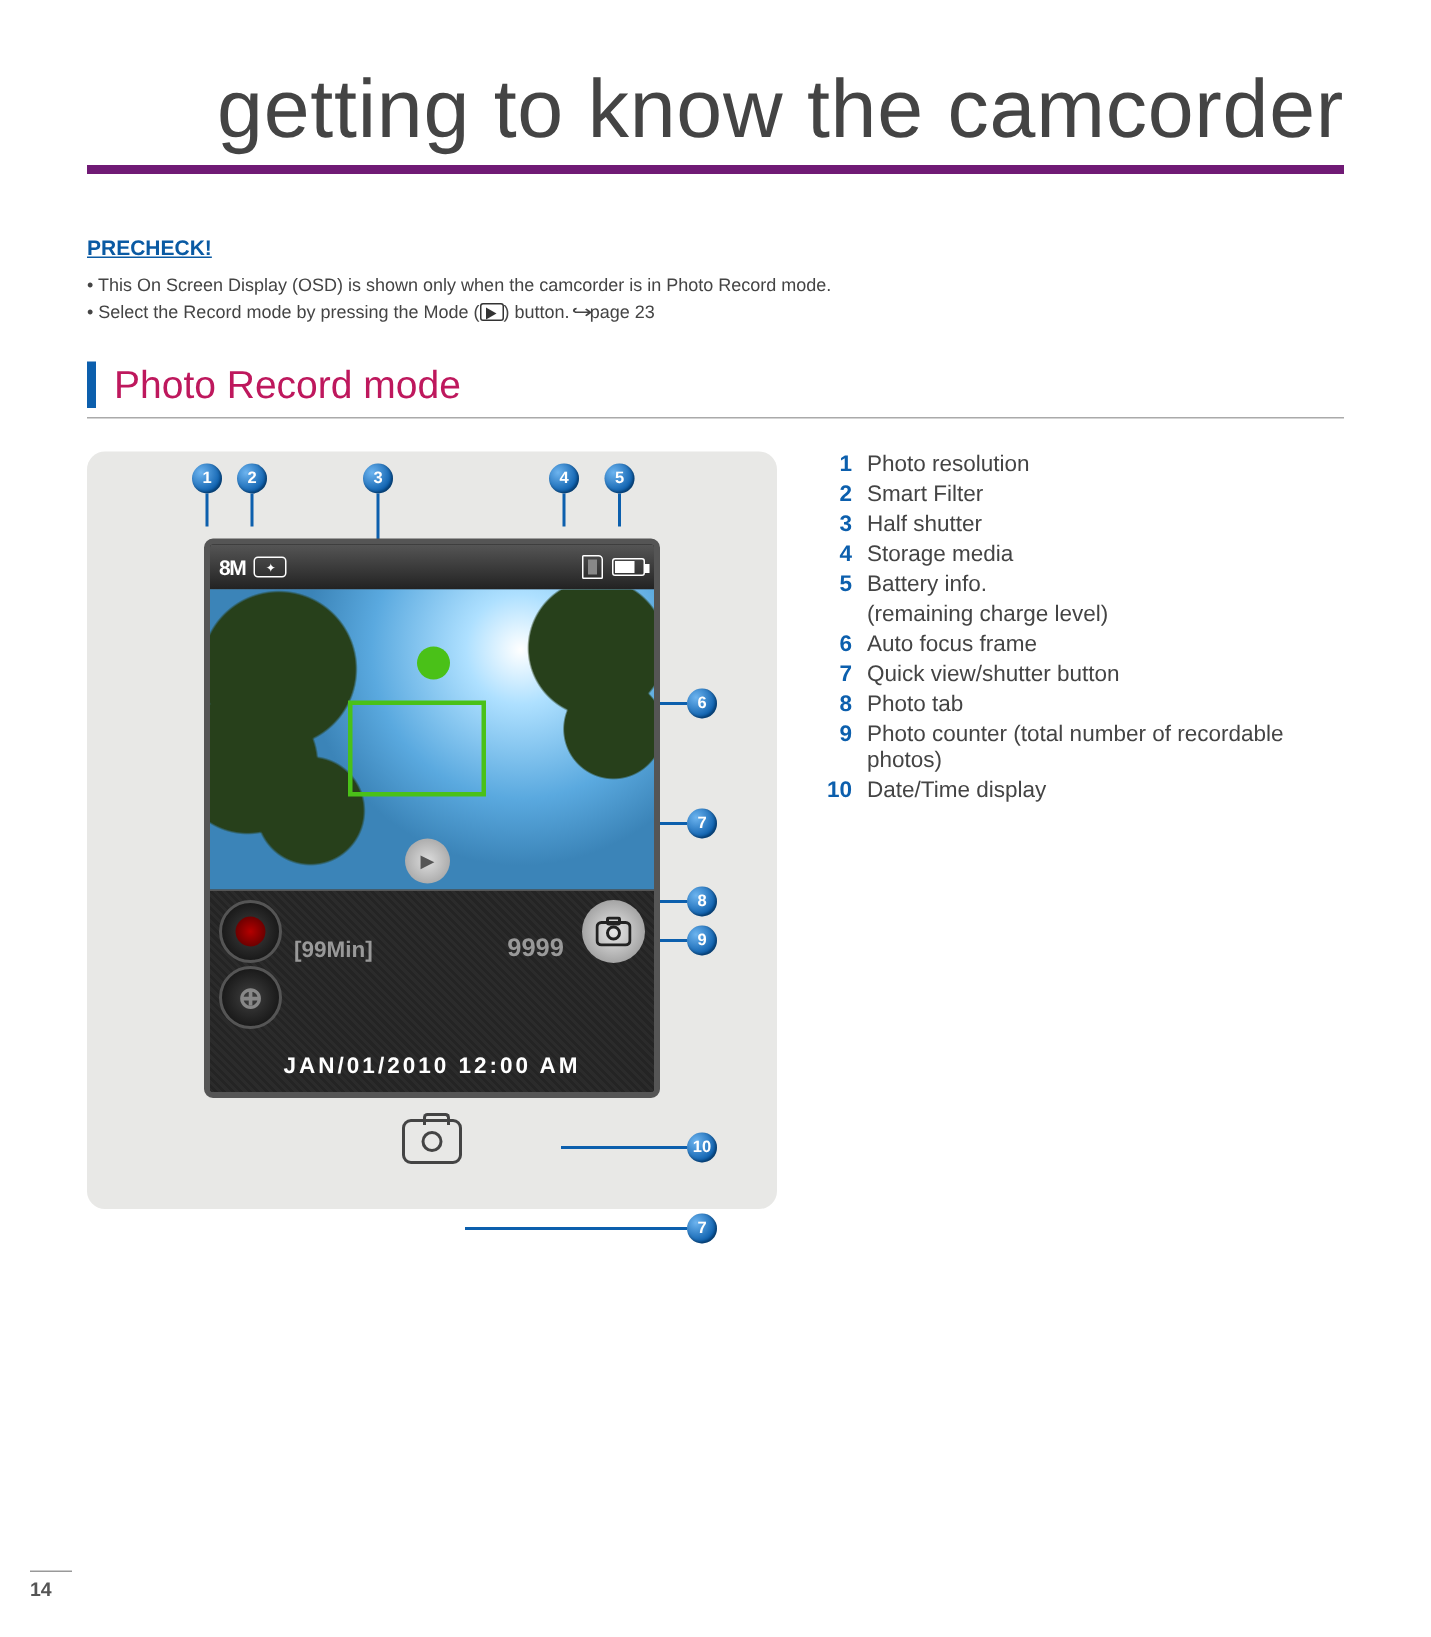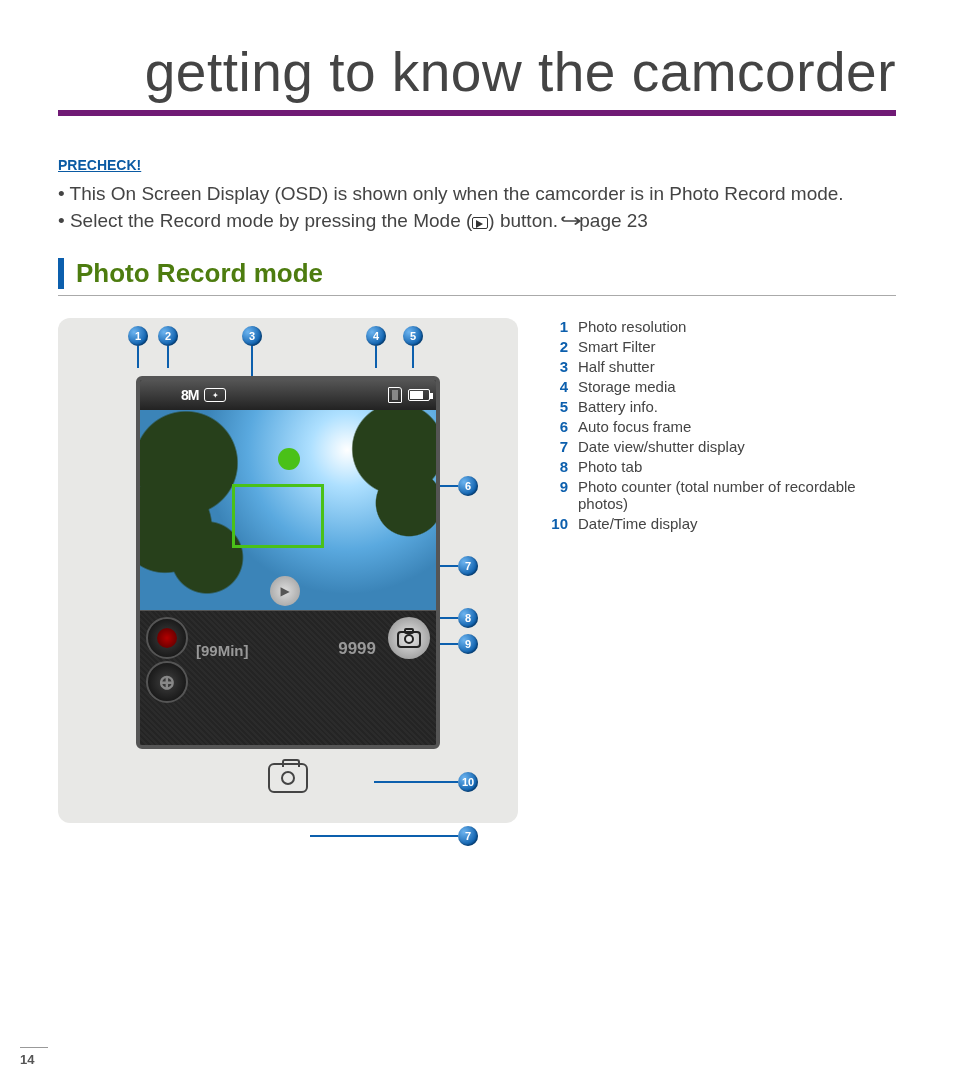--- a/index.html
+++ b/index.html
@@ -24,35 +24,35 @@
   .precheck-heading {
     color: #0a5aa3;
     font-size: 14px;
     font-weight: bold;
     text-decoration: underline;
     margin-bottom: 10px;
     margin-top: 41px;
   }
   .precheck-list {
     list-style: none;
-    font-size: 19px;
+    font-size: 12px;
     color: #444;
     margin-bottom: 26px;
   }
   .precheck-list li { margin-bottom: 4px; }
   .precheck-list li::before { content: "• "; }
   .precheck-list .strong { font-weight: normal; }
 
   .section-heading {
     font-size: 26px;
-    color: #4d7c0f;
+    color: #be185d;
     border-left: 6px solid #0c5fad;
     padding-left: 12px;
     margin-bottom: 6px;
-    font-weight: 700;
+    font-weight: 400;
   }
   .section-rule { border-top:1px solid #aaa; margin-bottom: 22px; }
 
   .columns { display: flex; gap: 32px; }
   .screen-area {
     width: 460px;
     background:#e8e8e6;
     border-radius: 12px;
     padding: 32px 20px 30px 20px;
     position: relative;
@@ -82,21 +82,20 @@
     align-items:center;
     padding: 0 6px;
     color:#fff;
     font-size:12px;
     gap:6px;
   }
   .res-badge {
     font-family: Arial Black, sans-serif;
     font-size:14px; font-weight:900;
     letter-spacing:-1px;
-    margin-left:35px;
   }
   .sf-icon {
     width:22px;height:14px;border:1.5px solid #fff;border-radius:3px;
     display:flex;align-items:center;justify-content:center;font-size:8px;
   }
   .spacer { flex:1; }
   .sd-icon { width:14px;height:16px;border:1.5px solid #fff;border-radius:1px 3px 1px 1px; position:relative;}
   .sd-icon::after{content:"";position:absolute;top:2px;bottom:2px;left:3px;right:3px;background:#888;}
   .batt-icon { width:22px;height:12px;border:1.5px solid #fff;border-radius:2px;position:relative;}
   .batt-icon::after{content:"";position:absolute;top:1px;bottom:1px;left:1px;right:6px;background:#fff;}
@@ -270,20 +269,21 @@
         <span class="time">[99Min]</span>
         <span class="pcount">9999</span>
         <div class="photo-tab">
           <svg width="24" height="20" viewBox="0 0 24 20">
               <rect x="1" y="4" width="22" height="15" rx="3" fill="none" stroke="#222" stroke-width="2"></rect>
               <rect x="8" y="1" width="8" height="4" rx="1" fill="none" stroke="#222" stroke-width="2"></rect>
               <circle cx="12" cy="11" r="4" fill="none" stroke="#222" stroke-width="2"></circle>
             </svg>
         </div>
         <div class="zoom-btn">⊕</div>
+        <div class="datetime-bar">JAN/01/2010 12:00 AM</div>
       </div>
     </div>
 
     <div class="shutter-below">
         <div class="lens"></div>
       </div>
   </div>
 
   <div class="legend">
     <div class="legend-row">
@@ -299,27 +299,28 @@
         <span class="legend-text">Half shutter</span>
       </div>
     <div class="legend-row">
         <span class="legend-num">4</span>
         <span class="legend-text">Storage media</span>
       </div>
     <div class="legend-row">
         <span class="legend-num">5</span>
         <span class="legend-text">Battery info.</span>
       </div>
+    <div class="legend-sub">(remaining charge level)</div>
     <div class="legend-row">
         <span class="legend-num">6</span>
         <span class="legend-text">Auto focus frame</span>
       </div>
     <div class="legend-row">
         <span class="legend-num">7</span>
-        <span class="legend-text">Date view/shutter display</span>
+        <span class="legend-text">Quick view/shutter button</span>
       </div>
     <div class="legend-row">
         <span class="legend-num">8</span>
         <span class="legend-text">Photo tab</span>
       </div>
     <div class="legend-row">
         <span class="legend-num">9</span>
         <span class="legend-text">Photo counter (total number of recordable photos)</span>
       </div>
     <div class="legend-row">

